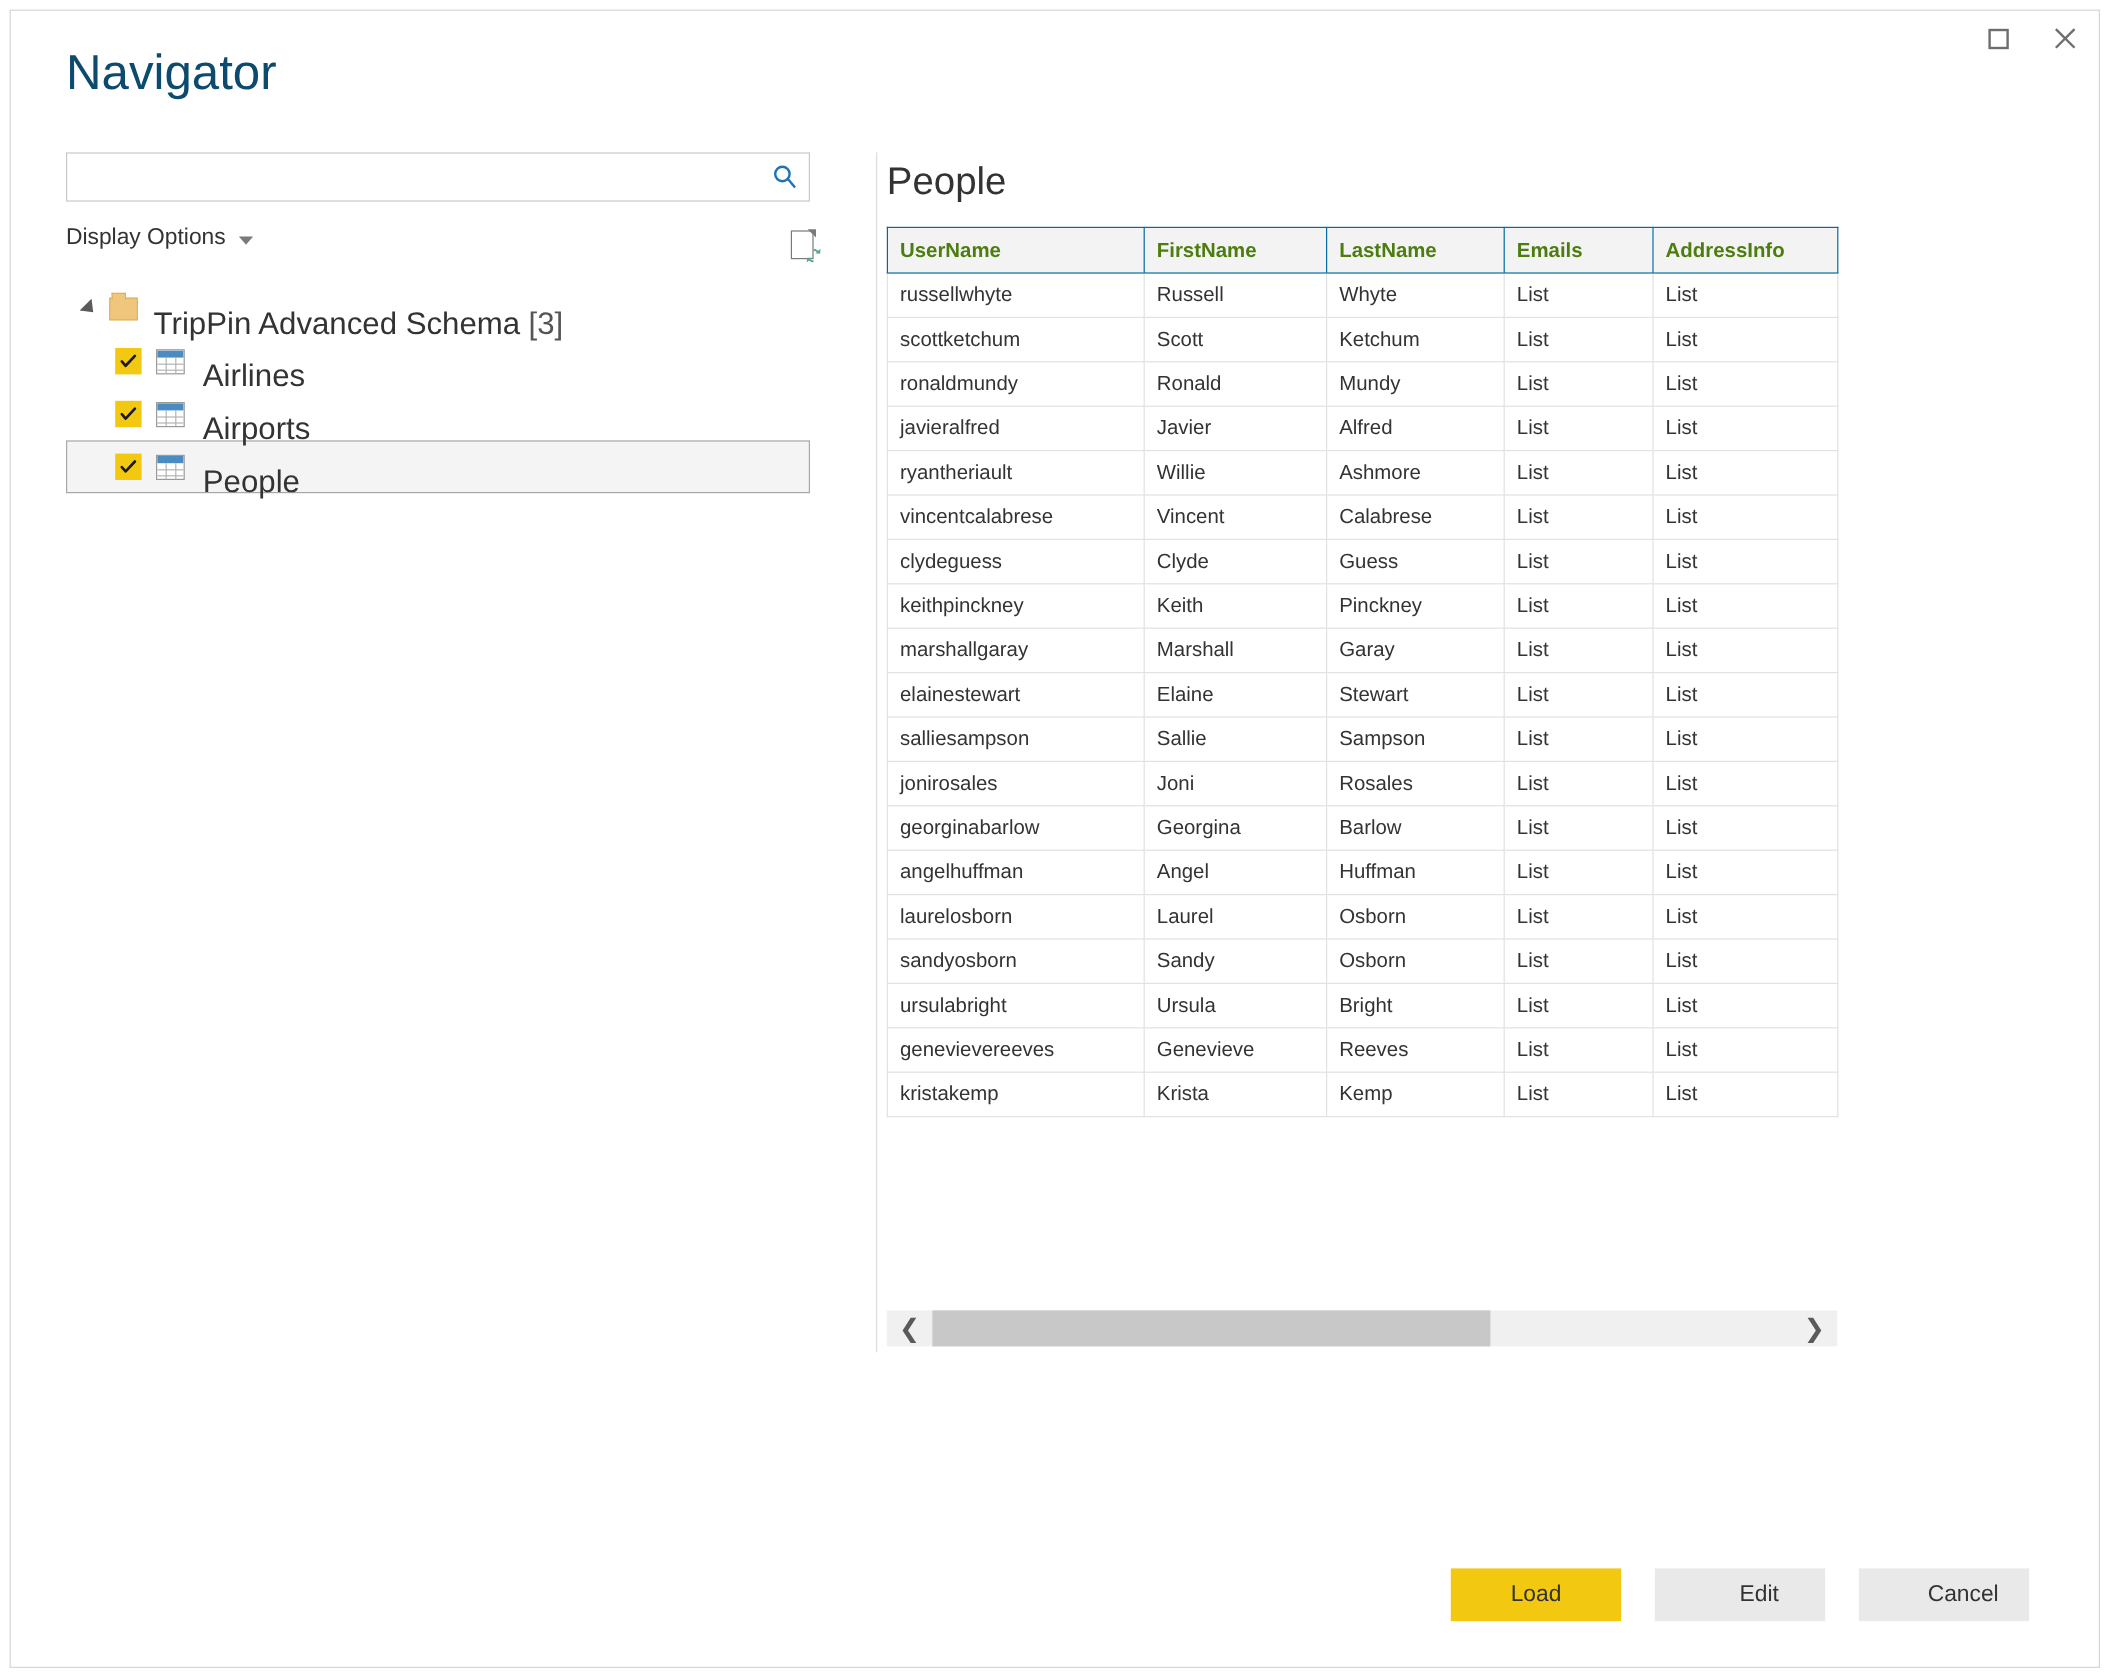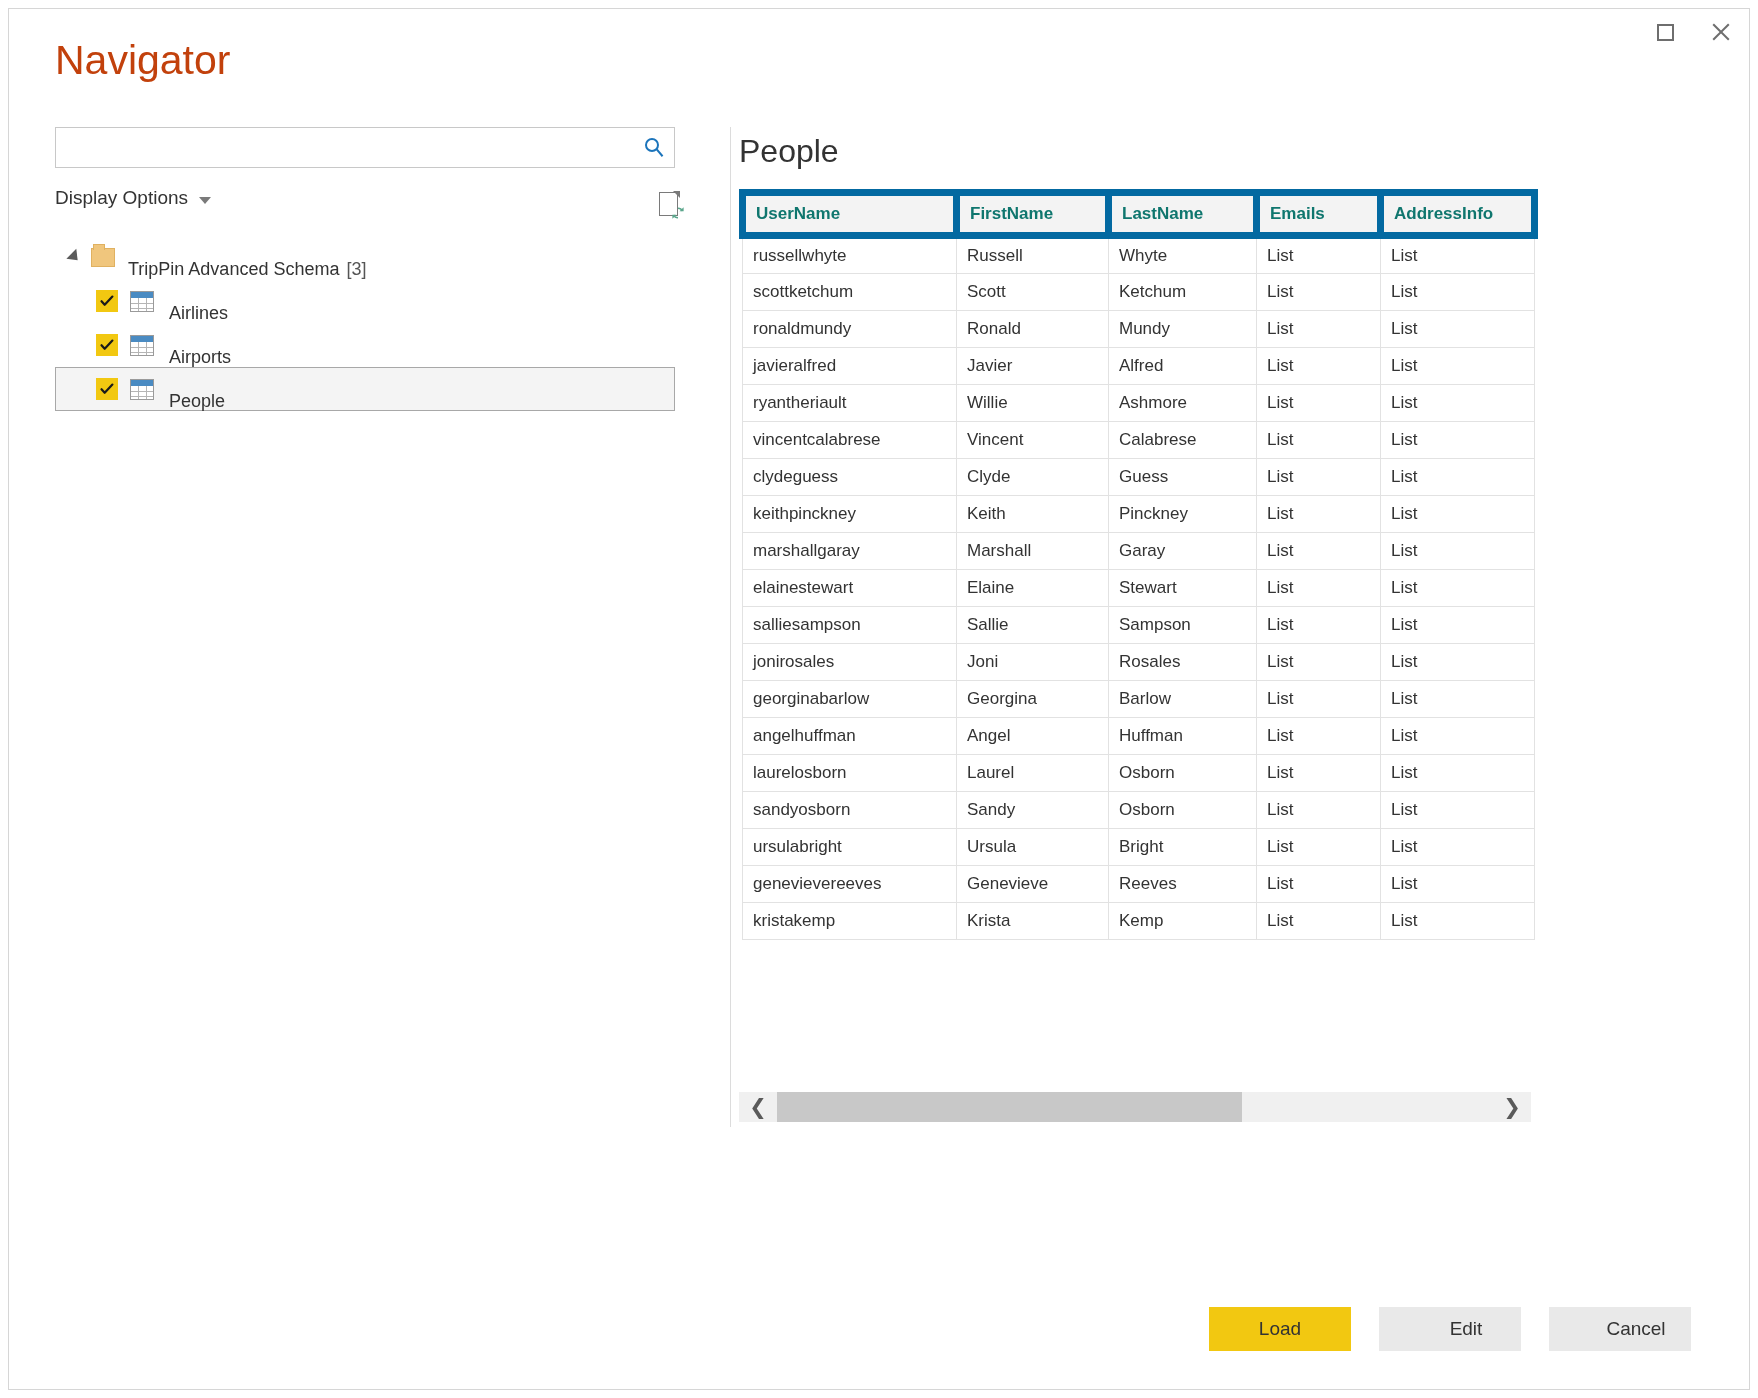--- a/index.html
+++ b/index.html
@@ -35,21 +35,21 @@
   .xicon:before, .xicon:after {
     content:""; position:absolute; left:0; top:10px;
     width: 22px; height: 2px; background:#6e6e6e;
   }
   .xicon:before { transform: rotate(45deg); }
   .xicon:after  { transform: rotate(-45deg); }
 
   
   .page-title {
     position: absolute; left: 46px; top: 28px;
-    font-size: 41px; font-weight: 300; color: #c2410c;
+    font-size: 41px; font-weight: 300; color: #0c4a6e;
     letter-spacing: 0px;
   }
 
   
   .left-pane { position:absolute; left:0; top:0; width: 722px; height: 100%; }
 
   .search-wrap {
     position: absolute; left: 46px; top: 118px;
     width: 620px; height: 41px;
     border: 1px solid #c8c8c8; background:#fff;
@@ -132,21 +132,21 @@
   .chk svg { display:block; }
   .tbl-icon {
     width:24px;height:21px;margin-right:15px; flex:0 0 auto;
     border:1px solid #9a9a9a; background:#ffffff; position:relative; overflow:hidden;
   }
   .tbl-icon .hdr { position:absolute; left:0;top:0;width:100%;height:6px;background:#4a8bc2; }
   .tbl-icon .v1 { position:absolute; left:7px; top:6px; width:1px; height:100%; background:#b5b5b5; }
   .tbl-icon .v2 { position:absolute; left:15px; top:6px; width:1px; height:100%; background:#b5b5b5; }
   .tbl-icon .h1 { position:absolute; left:0; top:11px; width:100%; height:1px; background:#b5b5b5; }
   .tbl-icon .h2 { position:absolute; left:0; top:16px; width:100%; height:1px; background:#b5b5b5; }
-  .tree-label { font-size:18px; color:#333;margin-top:24px; }
+  .tree-label { font-size:26px; color:#333;margin-top:24px; }
   .schema-count { color:#555; }
 
   
   .v-divider {
     position:absolute; left:721px; top:118px; width:1px; height:1000px;
     background:#dcdcdc;
   }
 
   
   .right-pane { position:absolute; left:722px; top:0; right:0; height:100%; }
@@ -157,22 +157,22 @@
 
   .table-wrap {
     position:absolute; left:8px; top:180px; width:792px;
   }
   table.preview {
     border-collapse: collapse; width:792px; table-layout:fixed;
     font-size:17px;
   }
   table.preview th {
     background:#f3f3f3; font-weight:bold; text-align:left;
-    padding:8px 10px; border:7px solid #0369a1;
-    height:38px; color:#0f766e; font-size:17px;
+    padding:8px 10px; border:1px solid #0369a1;
+    height:38px; color:#4d7c0f; font-size:17px;
     white-space:nowrap; overflow:hidden;
   }
   table.preview td {
     padding:7px 10px; border:1px solid #e2e2e2;
     height:37px; color:#333; white-space:nowrap; overflow:hidden;
     background:#fff;
   }
   .col-user { width: 214px; }
   .col-first { width: 152px; }
   .col-last { width: 148px; }

